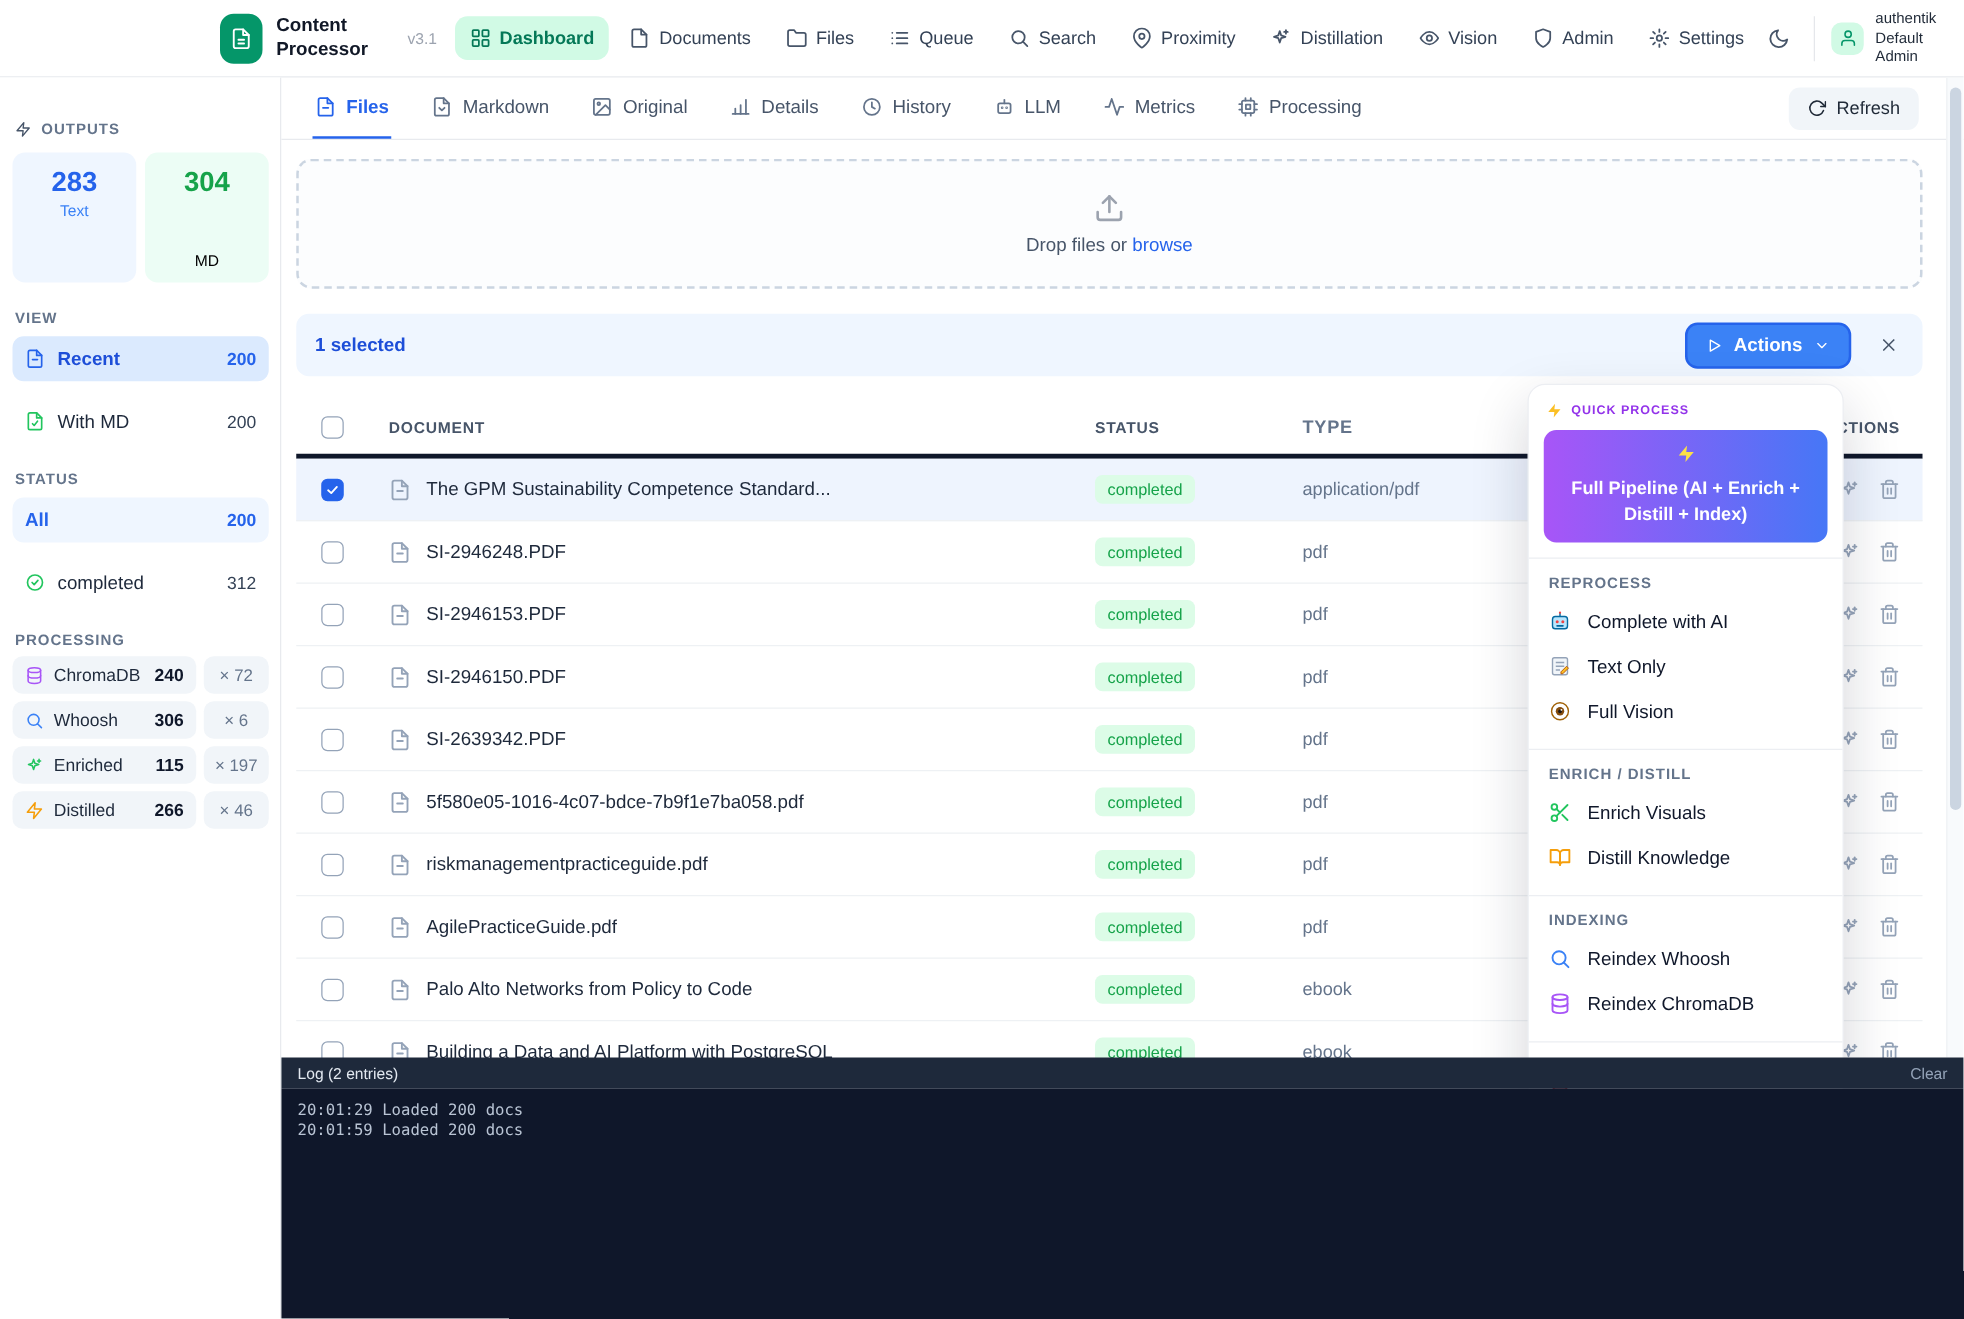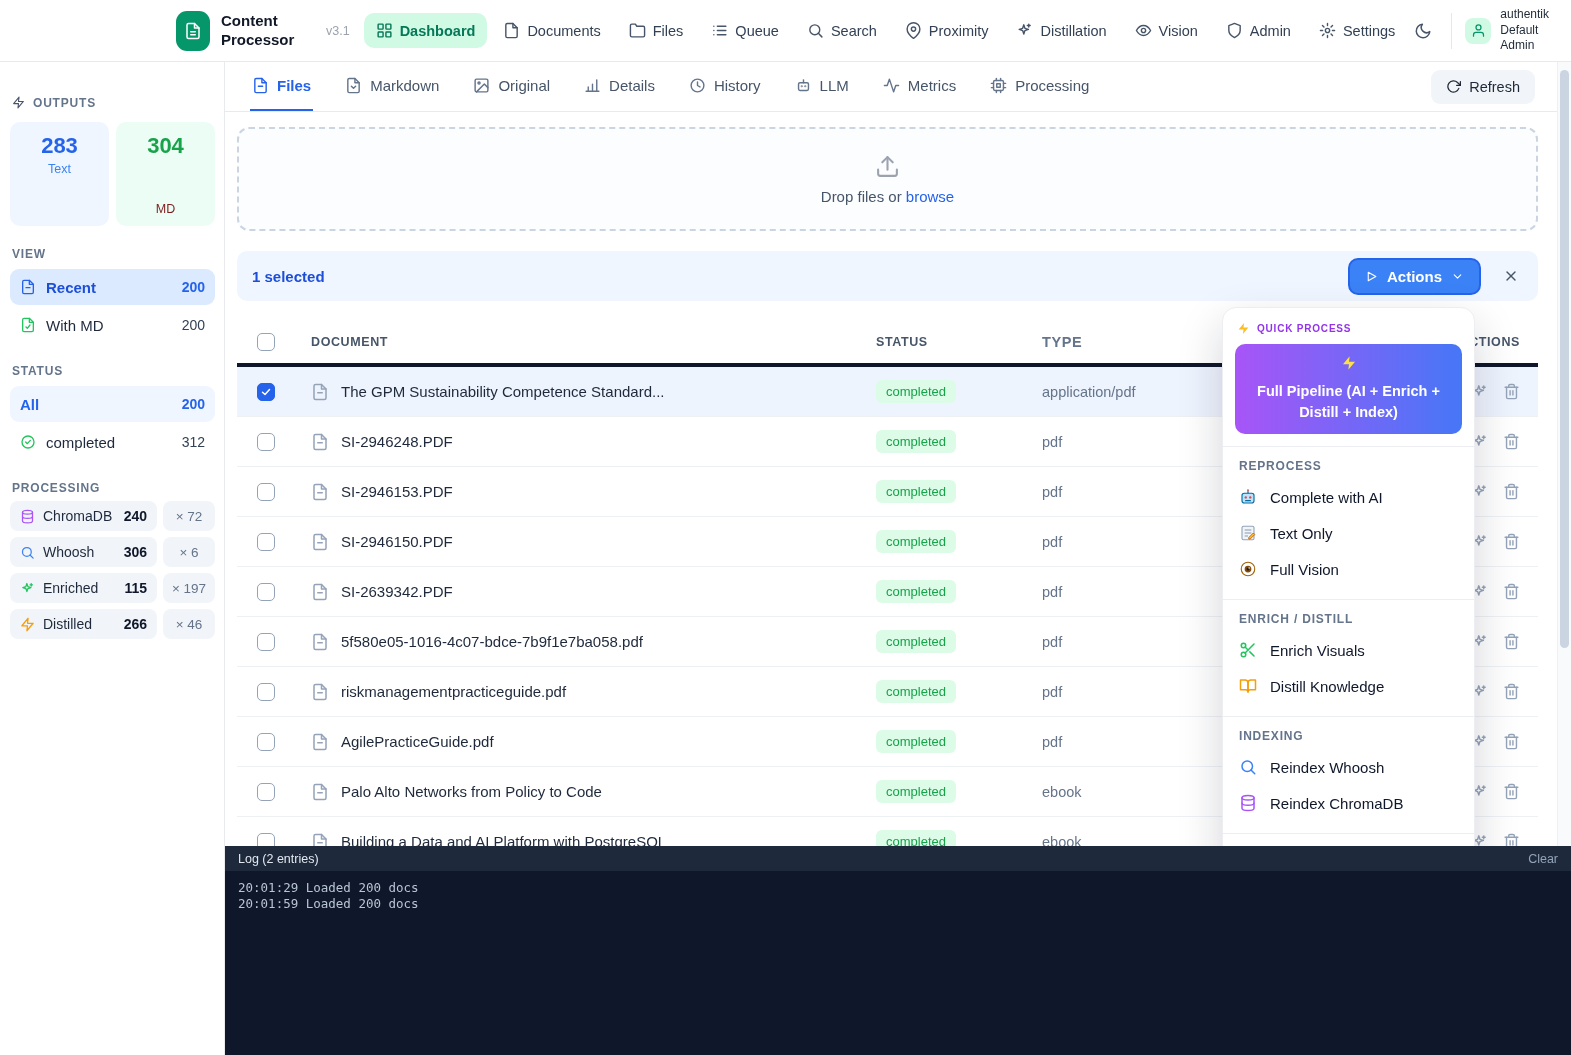--- a/index.html
+++ b/index.html
@@ -33,34 +33,34 @@
   
   .app { display:flex; height:993px; }
   .sidebar { width:225px; border-right:1px solid #e8eaee; padding:13px 9px 0 10px; background:#fff; flex-shrink:0; }
   .main { flex:1; position:relative; overflow:hidden; }
 
   
   .searchbox { display:flex; align-items:center; gap:9px; height:39px; border:1.5px solid #cbd5e1; border-radius:10px; padding:0 11px; color:#94a3b8; }
   .searchbox svg { width:16px; height:16px; flex-shrink:0; }
   .searchbox input { border:none; outline:none; width:100%; font-size:15px; font-family:inherit; color:#334155; background:transparent; }
   .searchbox input::placeholder { color:#9ca3af; }
-  .side-header { display:flex; align-items:flex-start; gap:8px; font-size:12px; font-weight:700; letter-spacing:.8px; color:#64748b; margin:21px 2px 0 2px; }
+  .side-header { display:flex; align-items:center; gap:8px; font-size:12px; font-weight:700; letter-spacing:.8px; color:#64748b; margin:21px 2px 0 2px; }
   .side-header svg { width:13px; height:13px; color:#475569; }
   .statcards { display:flex; gap:7px; margin-top:12px; }
   .statcard { flex:1; border-radius:10px; padding:11px 0 10px 0; text-align:center; cursor:pointer; }
   .statcard.blue { background:#eff6ff; }
   .statcard.green { background:#ecfdf5; }
   .statcard .num { font-size:22px; font-weight:700; }
   .statcard.blue .num { color:#2563eb; }
   .statcard.green .num { color:#16a34a; }
   .statcard .lbl { font-size:12.5px; margin-top:3px; }
   .statcard.blue .lbl { color:#3b82f6; }
-  .statcard.green .lbl { color:#7f1d1d;margin-top:43px; }
+  .statcard.green .lbl { color:#000000;margin-top:43px; }
   .side-list { margin-top:8px; }
-  .side-item { display:flex; align-items:center; gap:10px; height:36px; border-radius:9px; padding:0 10px; font-size:15px; color:#1e293b; cursor:pointer; margin-bottom:2px; }
+  .side-item { display:flex; align-items:center; gap:10px; height:36px; border-radius:9px; padding:0 10px; font-size:15px; color:#1e293b; cursor:pointer; margin-bottom:14px; }
   .side-item svg { width:16px; height:16px; flex-shrink:0; }
   .side-item .cnt { margin-left:auto; font-size:14px; color:#334155; }
   .side-item.active { background:#dbeafe; color:#1d4ed8; font-weight:600; }
   .side-item.active .cnt { color:#2563eb; font-weight:600; }
   .side-item.active-light { background:#eff6ff; color:#2563eb; font-weight:600; }
   .side-item.active-light .cnt { color:#2563eb; font-weight:600; }
   .ic-blue { color:#2563eb; } .ic-green { color:#22c55e; } .ic-purple { color:#a855f7; }
   .ic-amber { color:#f59e0b; } .ic-sblue { color:#3b82f6; }
   .proc-row { display:flex; gap:6px; margin-top:6px; }
   .proc-pill { flex:1; display:flex; align-items:center; gap:8px; background:#f1f5f9; border-radius:8px; height:30px; padding:0 10px; font-size:14px; color:#1e293b; cursor:pointer; }

